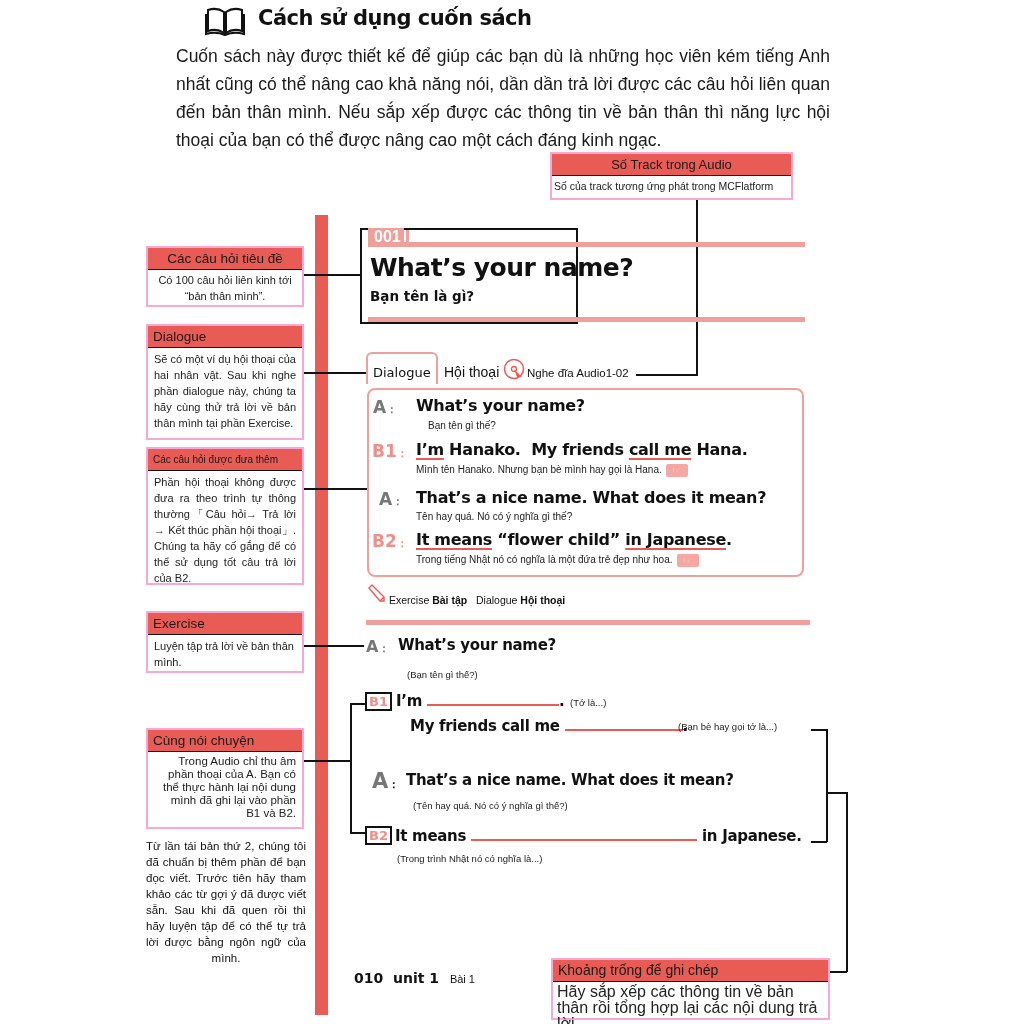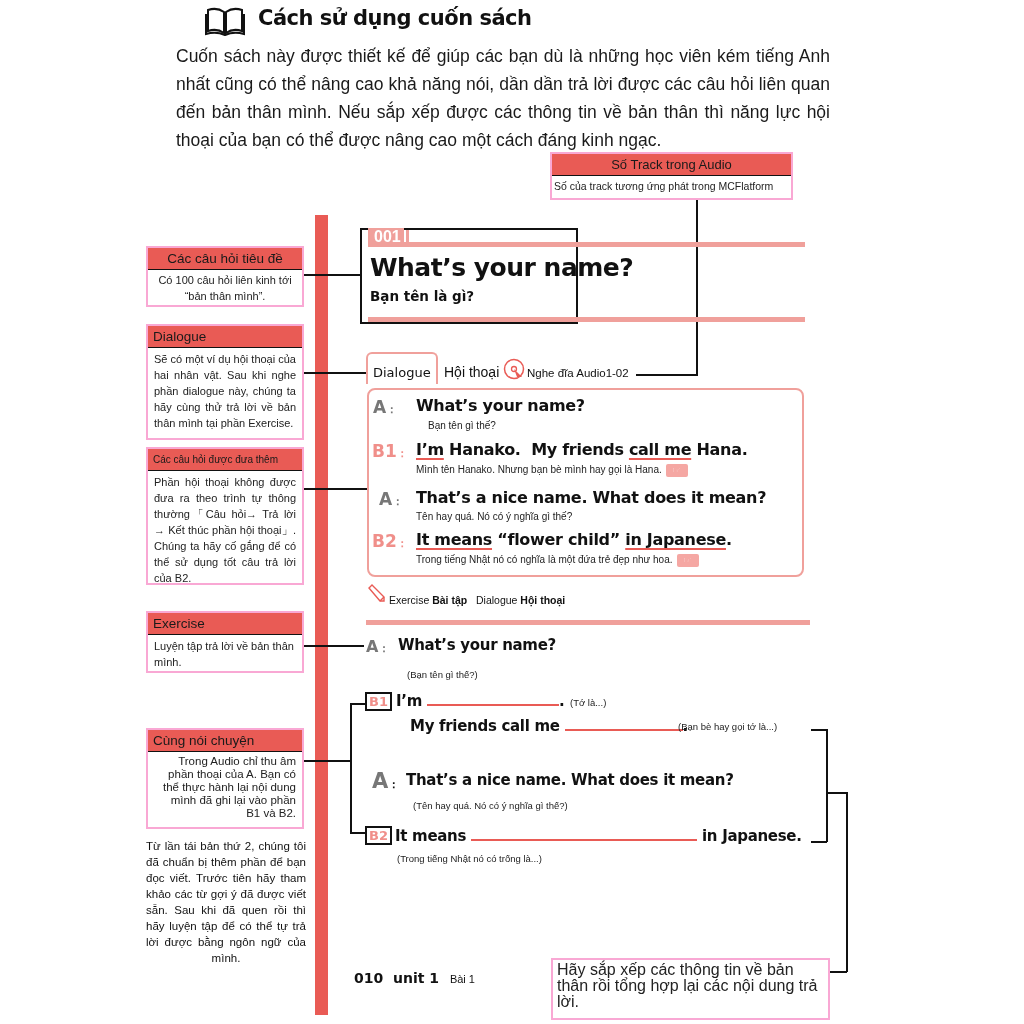--- a/index.html
+++ b/index.html
@@ -180,30 +180,31 @@
 <div class="spk a" style="left:372px; top:769px; font-size:21px;"><span>A</span><span style="font-size:11px; color:#111;">：</span></div>
 <div class="ex-eng" style="left:406px; top:771px;">That’s a nice name. What does it mean?</div>
 <div class="ex-vn" style="left:413px; top:800px;">(Tên hay quá. Nó có ý nghĩa gì thế?)</div>
 
 <div class="bbox" style="left:365px; top:826px;">B2</div>
 <div class="ex-eng" style="left:395px; top:827px;">
   <span>It means</span>
   <span class="blank" style="width:226px;"></span>
   <span>in Japanese.</span>
 </div>
-<div class="ex-vn" style="left:397px; top:853px;">(Trong tiếng Nhật nó có trống là...)</div>
+<div class="ex-vn" style="left:397px; top:853px;">(Trong trình Nhật nó có nghĩa là...)</div>
 
 <div class="line" style="left:811px; top:729px; width:16px; height:1.5px;"></div>
 <div class="line" style="left:826px; top:729px; width:1.5px; height:113px;"></div>
 <div class="line" style="left:811px; top:841px; width:16px; height:1.5px;"></div>
 <div class="line" style="left:826px; top:792px; width:21px; height:1.5px;"></div>
 <div class="line" style="left:846px; top:792px; width:1.5px; height:180px;"></div>
 <div class="line" style="left:830px; top:971px; width:17px; height:1.5px;"></div>
 
 <div class="note" style="left:551px; top:958px; width:279px; height:62px;">
+  <div class="nh" style="font-size:14px;">Khoảng trống để ghi chép</div>
   <div class="nb" style="font-size:16px; padding:2px 4px;">Hãy sắp xếp các thông tin về bản thân rồi tổng hợp lại các nội dung trả lời.</div>
 </div>
 
 <div class="abs footer">
   <span>010</span>&nbsp;
   <span>unit 1</span>
   <span class="bai">Bài 1</span>
 </div>
 
 </body></html>

